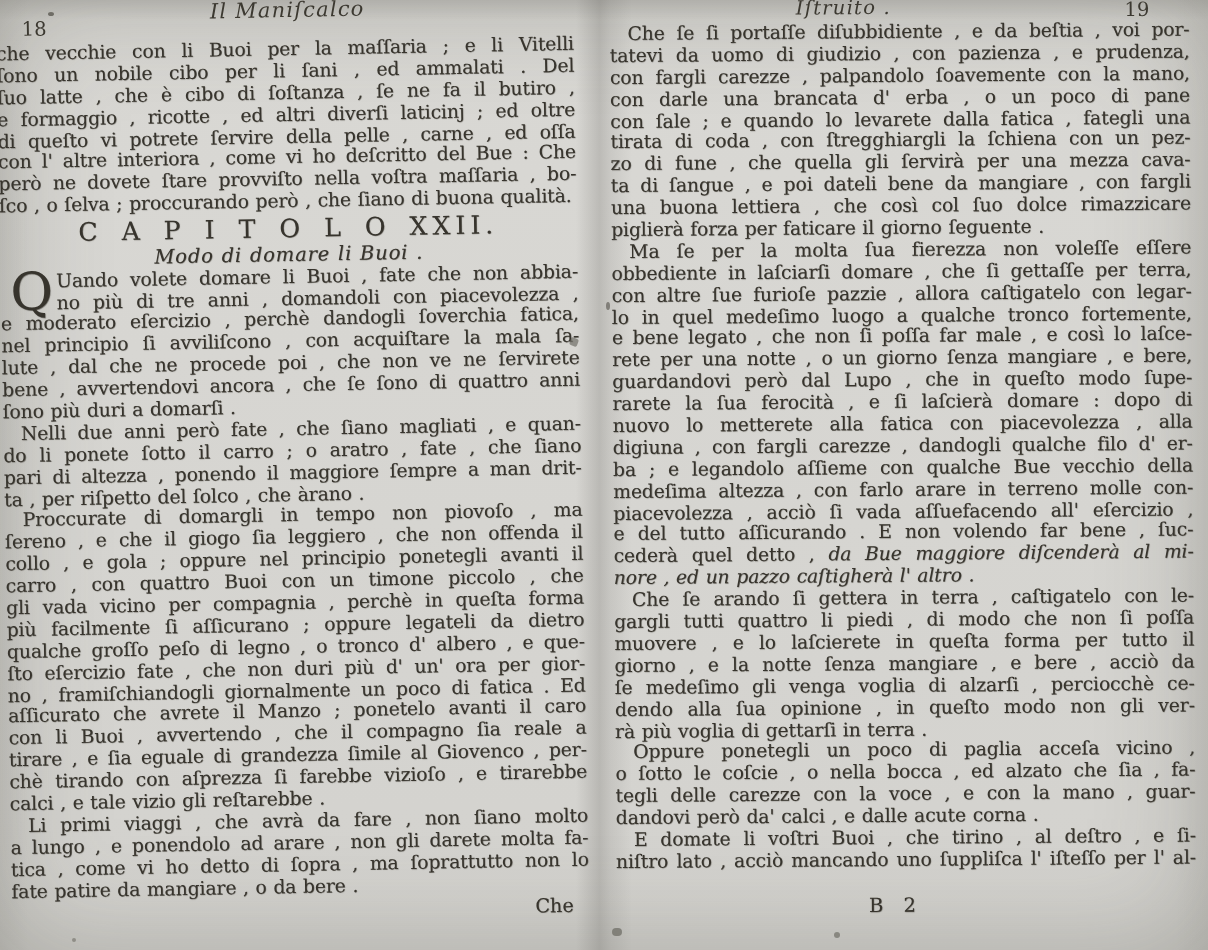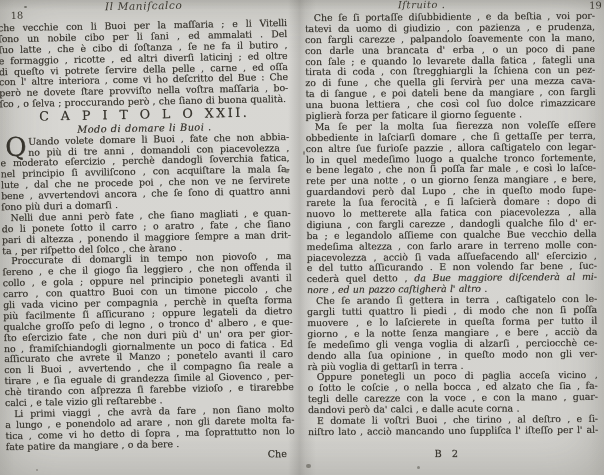--- a/index.html
+++ b/index.html
@@ -13,21 +13,21 @@
   .page.left{left:0;width:298px;background:linear-gradient(90deg,rgba(120,118,112,.10) 0,rgba(120,118,112,0) 14px);}
   .page.right{left:300px;width:304px;background:linear-gradient(270deg,rgba(120,118,112,.08) 0,rgba(120,118,112,0) 16px);}
   .rot{position:absolute;left:0;top:0;right:0;bottom:0;}
   .left .rot{transform:rotate(-1.05deg);transform-origin:10px 300px;}
   .right .rot{transform:rotate(-0.45deg);transform-origin:10px 300px;}
   .runtitle{position:absolute;top:2px;left:0;width:100%;text-align:center;
     font-style:italic;font-size:10.5px;letter-spacing:.6px;color:#3c3931;}
   .right .runtitle{top:0;width:248px;font-size:9.8px;}
   .pagenum{position:absolute;font-size:9.8px;color:#3c3931;}
   .left .pagenum{top:10px;left:16px;}
-  .right .pagenum{top:2px;right:0;}
+  .right .pagenum{top:2px;right:27px;}
   .lines{position:absolute;}
   .left .lines{left:3px;top:23px;width:289px;}
   .right .lines{left:7px;top:13px;width:290px;}
   .ln{position:relative;font-size:9.4px;line-height:10.9px;height:10.9px;
       text-align:justify;text-align-last:justify;word-spacing:.4px;letter-spacing:-.05px;
       text-shadow:.25px .25px .35px rgba(52,49,42,.55);white-space:nowrap;}
   .ln span{white-space:normal;}
   .end{text-align-last:left;}
   .in{text-indent:9px;}
   .cap{font-size:12.6px;height:14.5px;line-height:14.5px;text-align:center;text-align-last:center;

